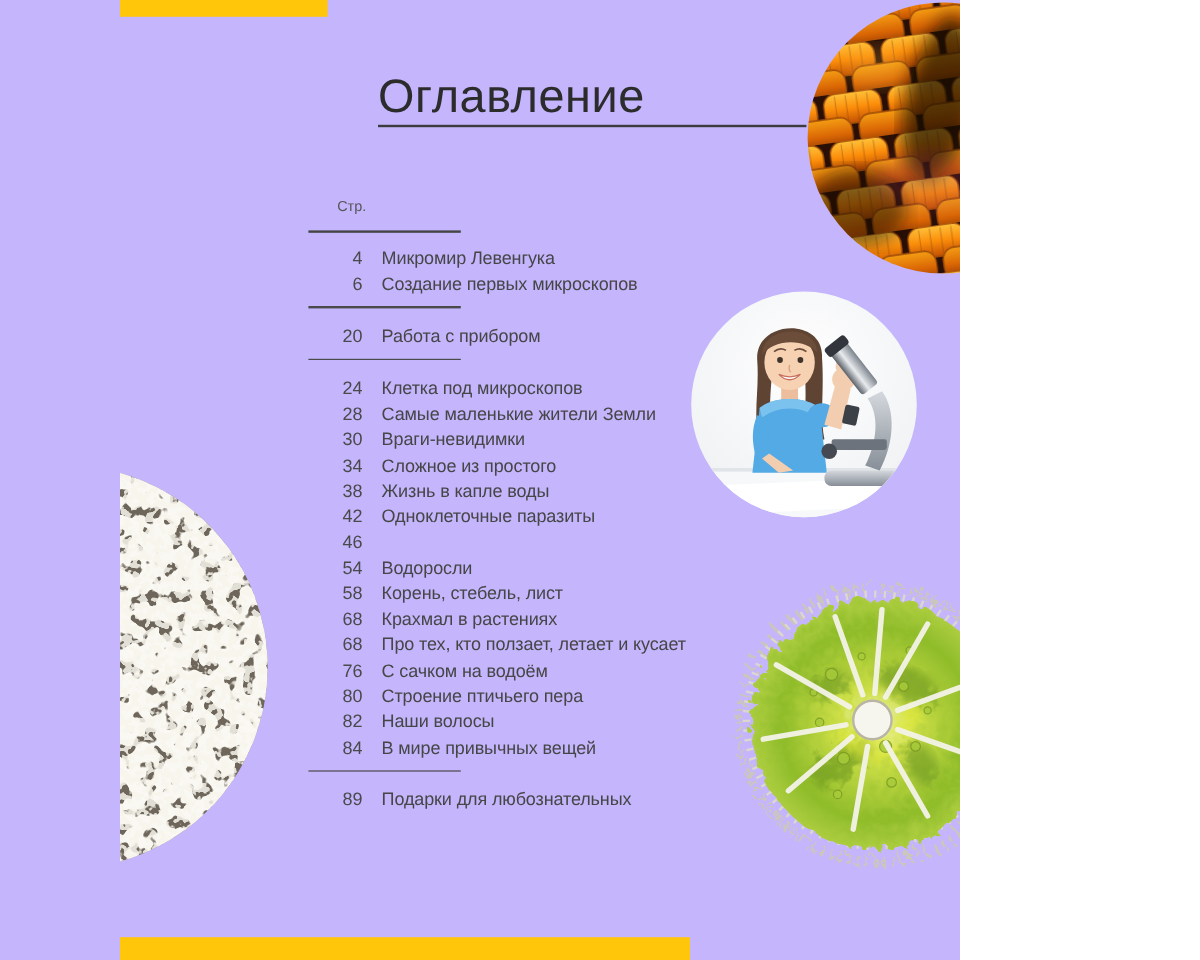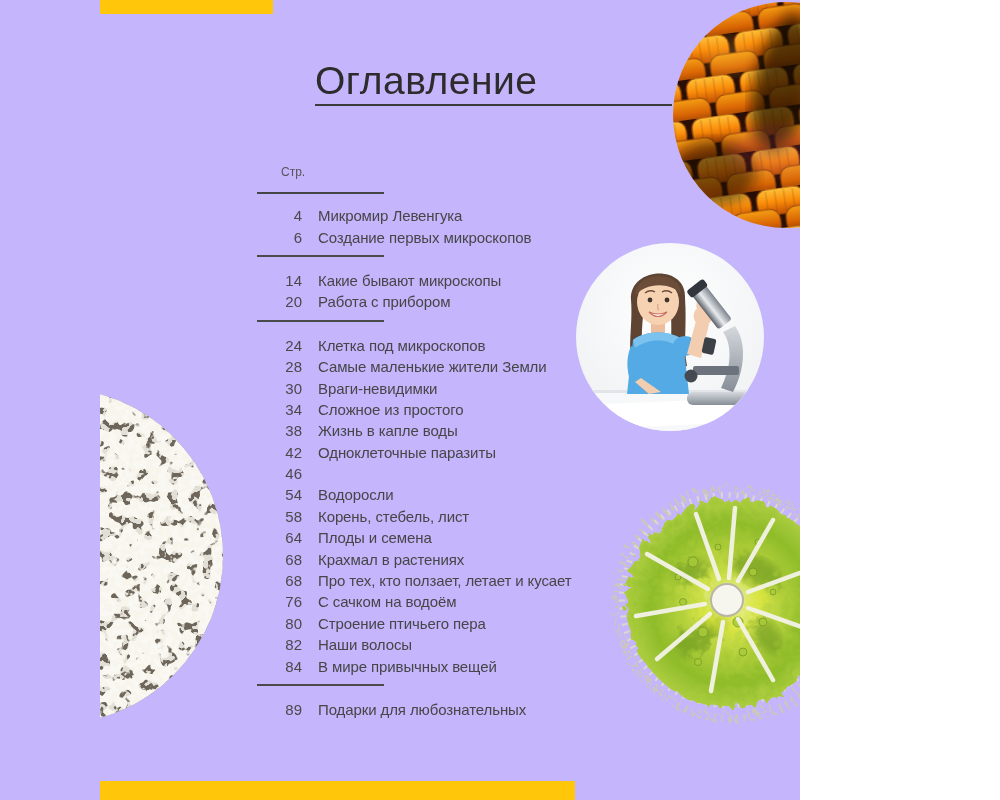--- a/index.html
+++ b/index.html
@@ -219,24 +219,20 @@
         <div class="toc-row">
           <span class="toc-num">4</span>
           <span class="toc-title">Микромир Левенгука</span>
         </div>
         <div class="toc-row">
           <span class="toc-num">6</span>
           <span class="toc-title">Создание первых микроскопов</span>
         </div>
         <div class="toc-divider"></div>
         <div class="toc-row">
-          <span class="toc-num">14</span>
-          <span class="toc-title">Какие бывают микроскопы</span>
-        </div>
-        <div class="toc-row">
           <span class="toc-num">20</span>
           <span class="toc-title">Работа с прибором</span>
         </div>
         <div class="toc-divider"></div>
         <div class="toc-row">
           <span class="toc-num">24</span>
           <span class="toc-title">Клетка под микроскопов</span>
         </div>
         <div class="toc-row">
           <span class="toc-num">28</span>
@@ -261,24 +257,20 @@
         <div class="toc-row">
           <span class="toc-num">46</span>
         </div>
         <div class="toc-row">
           <span class="toc-num">54</span>
           <span class="toc-title">Водоросли</span>
         </div>
         <div class="toc-row">
           <span class="toc-num">58</span>
           <span class="toc-title">Корень, стебель, лист</span>
-        </div>
-        <div class="toc-row">
-          <span class="toc-num">64</span>
-          <span class="toc-title">Плоды и семена</span>
         </div>
         <div class="toc-row">
           <span class="toc-num">68</span>
           <span class="toc-title">Крахмал в растениях</span>
         </div>
         <div class="toc-row">
           <span class="toc-num">68</span>
           <span class="toc-title">Про тех, кто ползает, летает и кусает</span>
         </div>
         <div class="toc-row">

